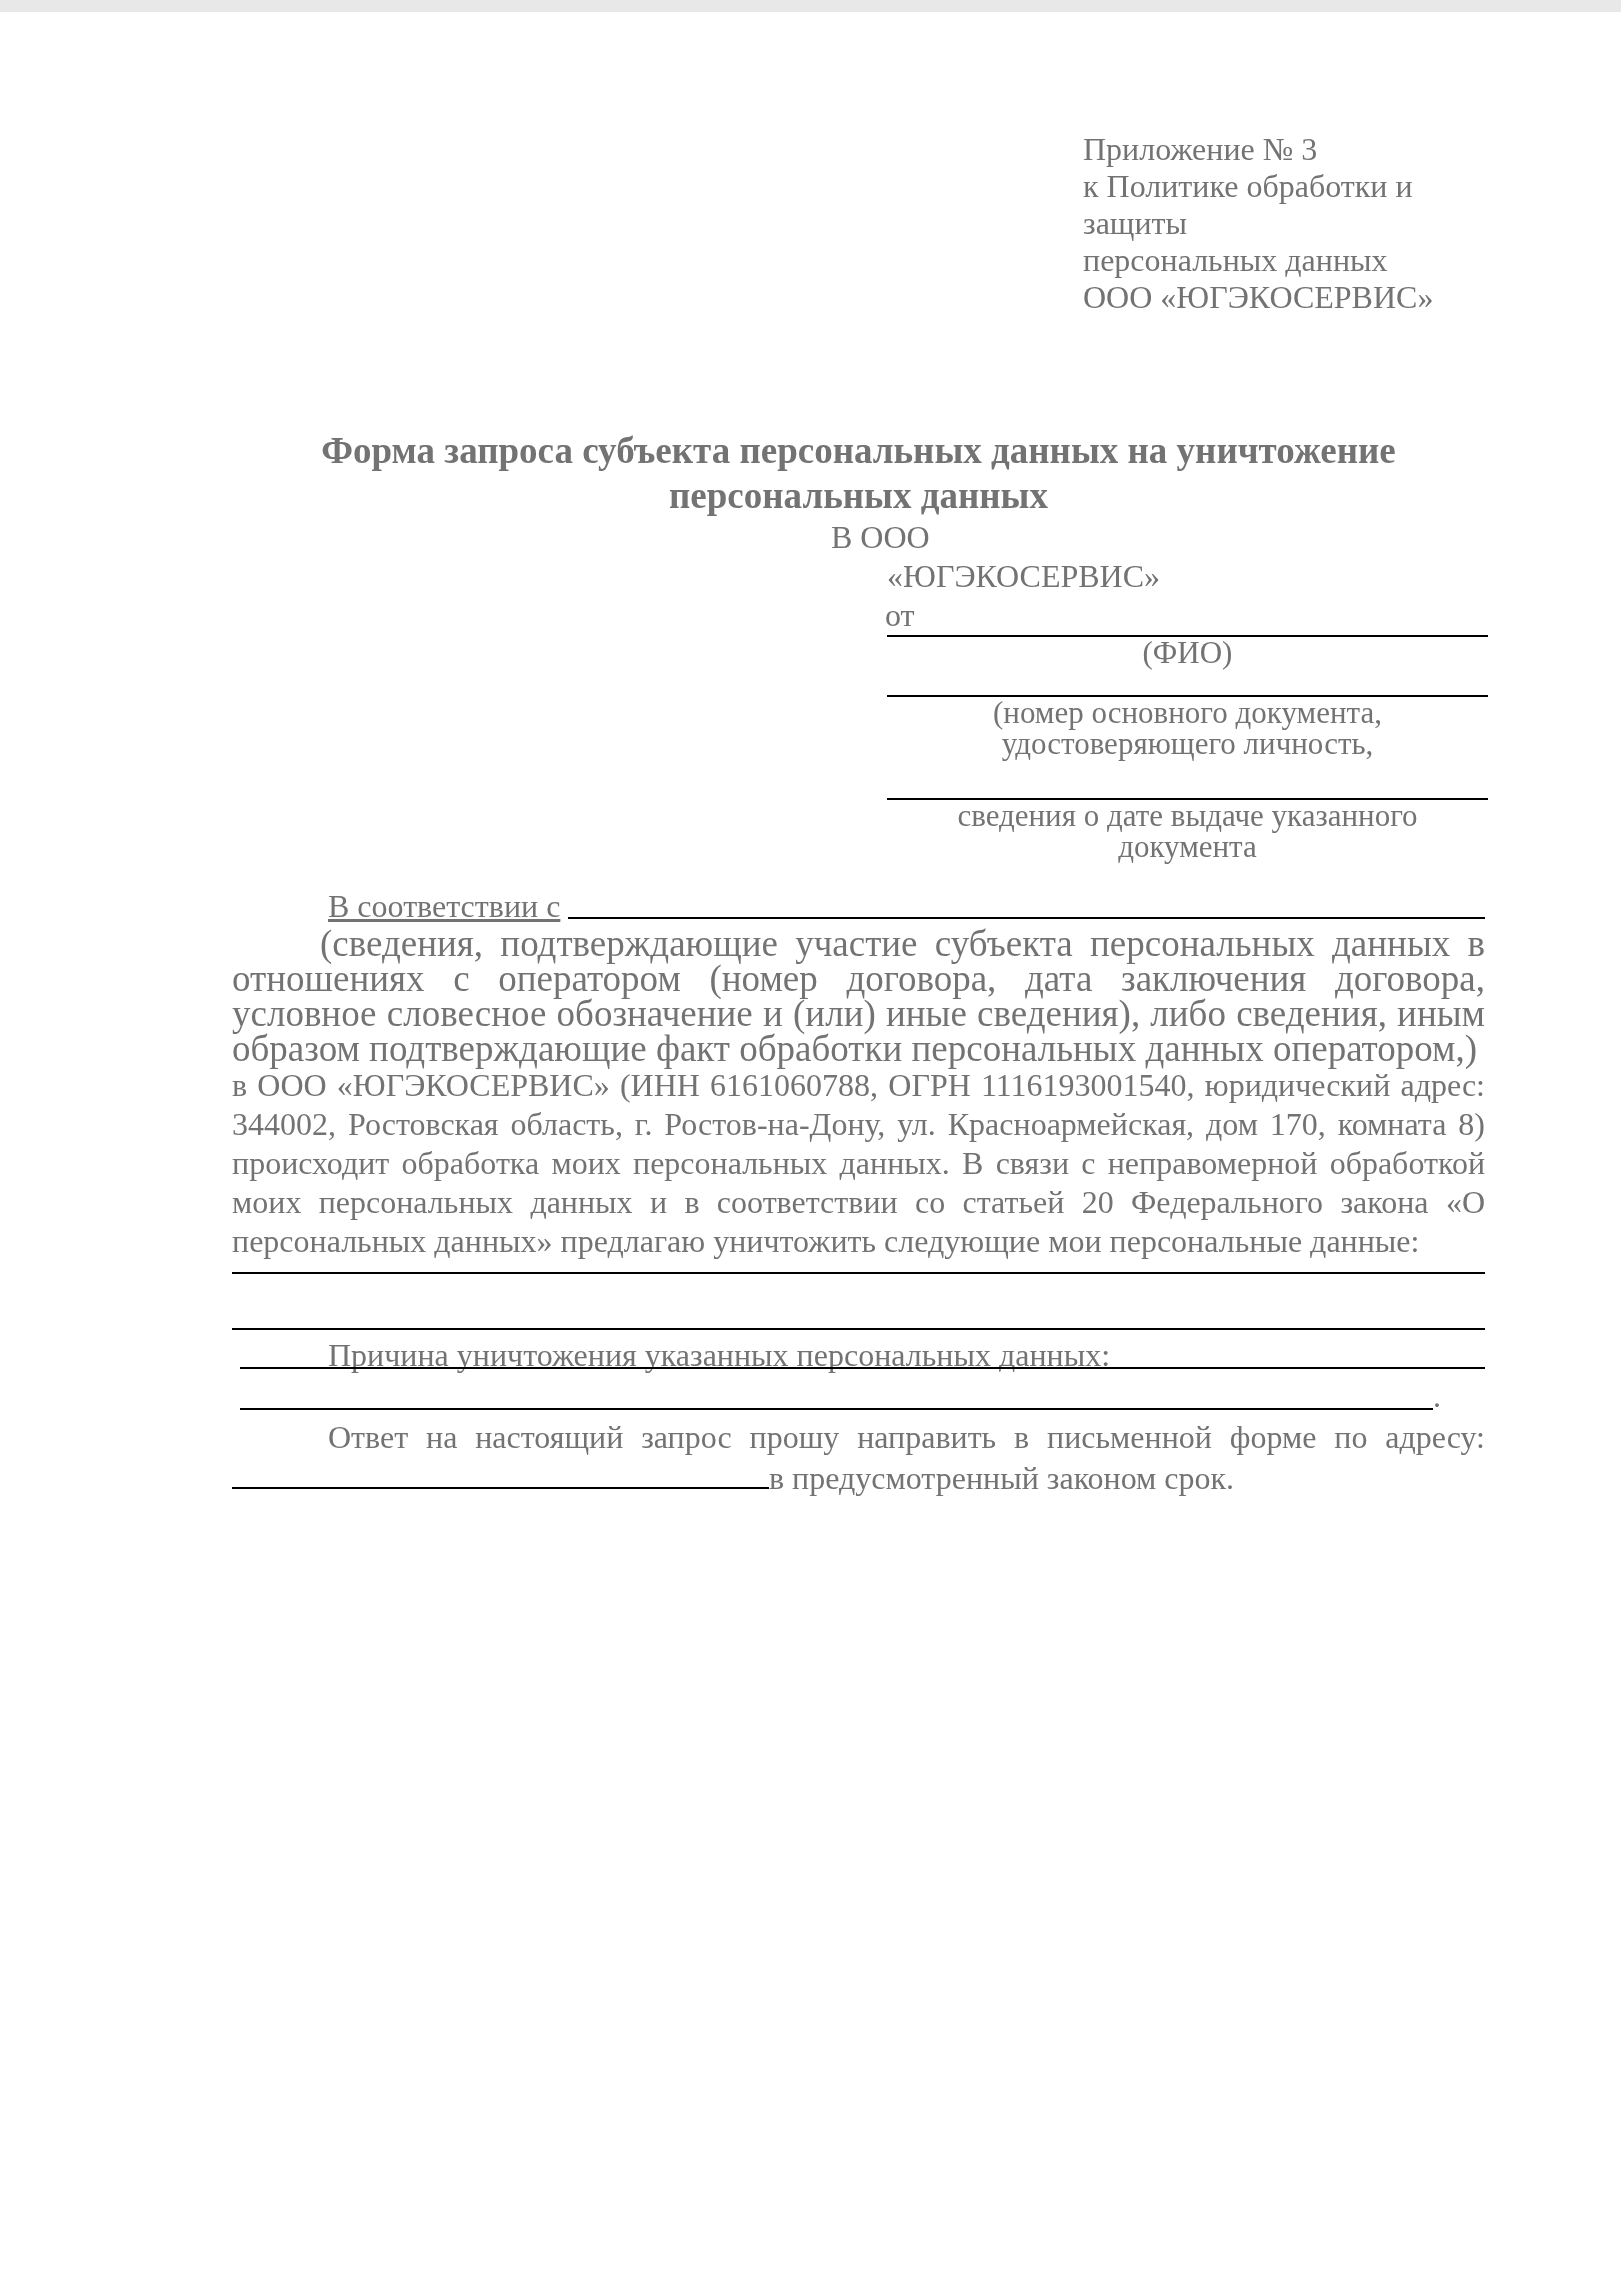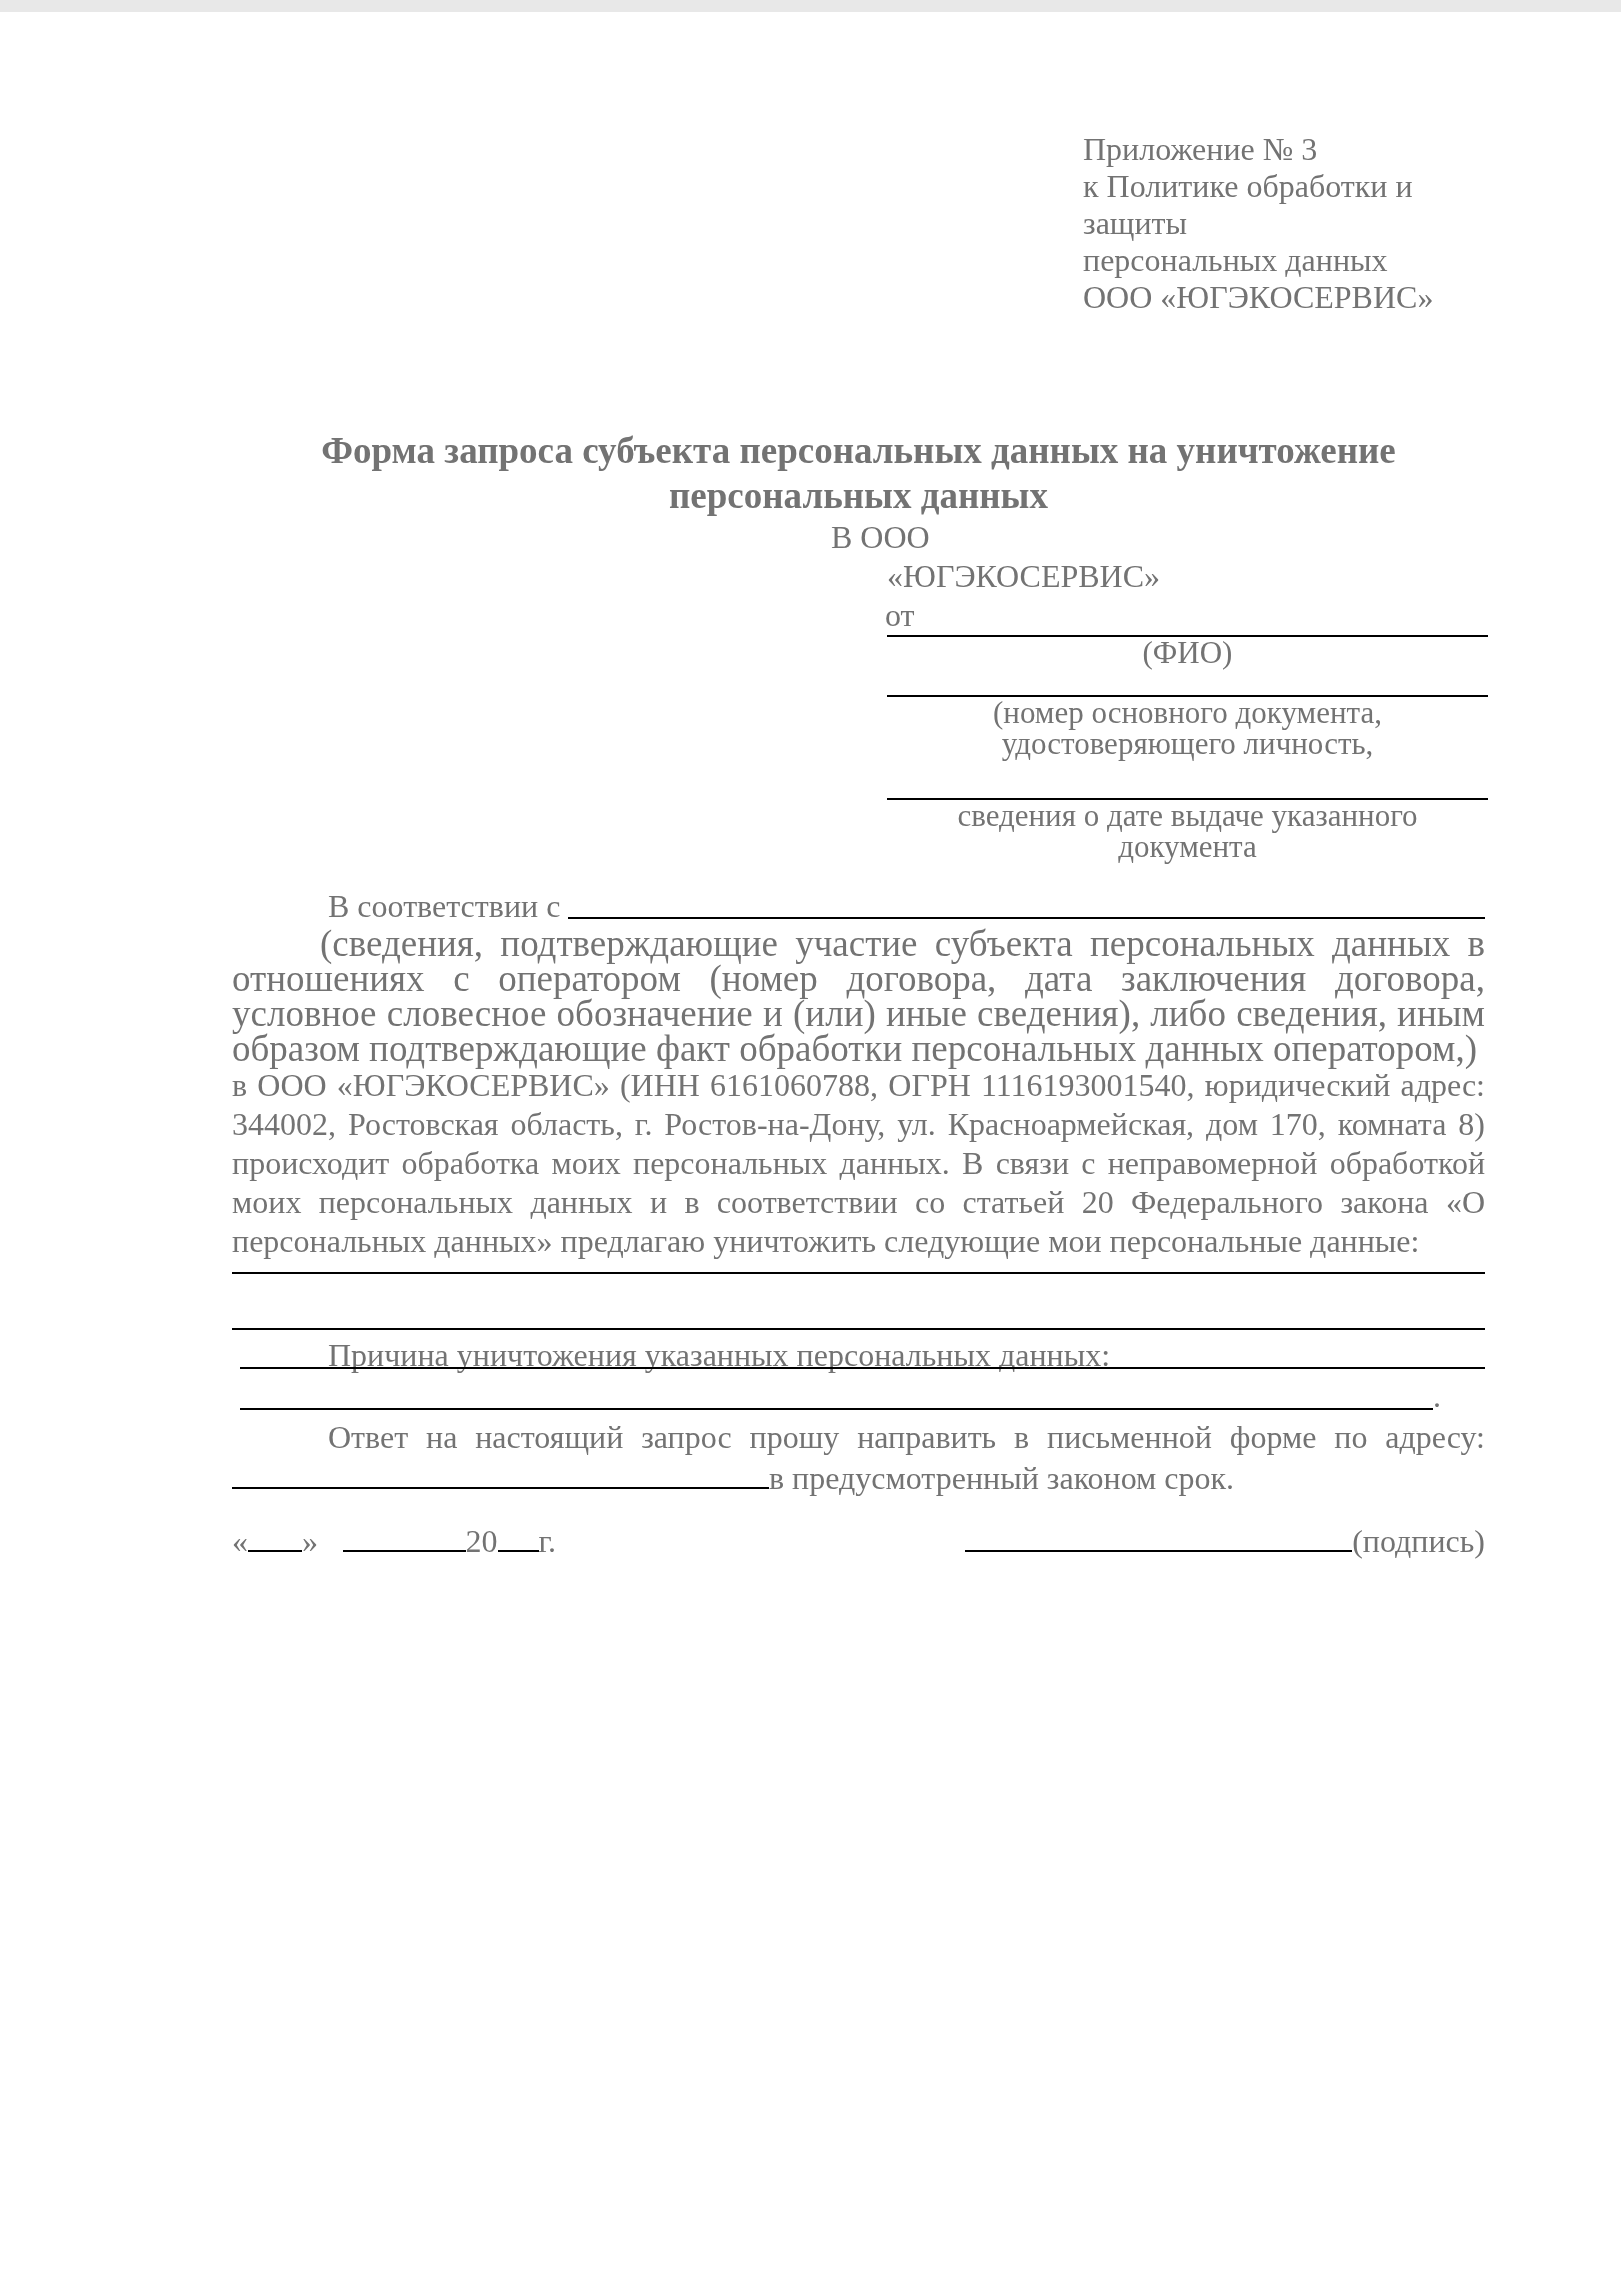--- a/index.html
+++ b/index.html
@@ -38,21 +38,21 @@
   .field:nth-child(3) .field-line { margin-top:39px; }
   .field:nth-child(4) .field-line { margin-top:29px; }
 
   .flexrow { display:flex; }
   .grow-line { flex:1 1 auto; position:relative; }
   .grow-line::after {
     content:""; position:absolute; left:7.8px; right:0; bottom:6.9px;
     border-bottom:2.9px solid #000;
   }
 
-  .accordance { margin-top:25.5px; line-height:39px; }
+  .accordance { margin-top:25.5px; line-height:39px;text-decoration:underline; }
   .indent { padding-left:96px; }
 
   .fine-print { font-size:37px; line-height:35px; text-align:justify; text-indent:88px; }
 
   .main-para { line-height:39px; text-align:justify; }
 
   .writeline { border-bottom:2.9px solid #000; }
   .writeline.h1 { height:10.8px; }
   .writeline.h2 { height:54px; }
 
@@ -141,23 +141,15 @@
     <span class="grow-line"></span>
     <span>.</span>
   </div>
 
   <div class="reply1">Ответ на настоящий запрос прошу направить в письменной форме по адресу:</div>
 
   <div class="reply2">
     <span class="uline w548"></span><span>в предусмотренный законом срок.</span>
   </div>
 
-  <div class="datesign flexrow">
-    <span class="dategroup">
-      <span>«</span><span class="uline w55"></span><span>»</span><span class="uline w125 ml"></span><span>20</span><span class="uline w42"></span><span>г.</span>
-    </span>
-    <span class="siggroup">
-      <span class="uline w395"></span><span>(подпись)</span>
-    </span>
-  </div>
 
 </div>
 
 
 </body></html>

